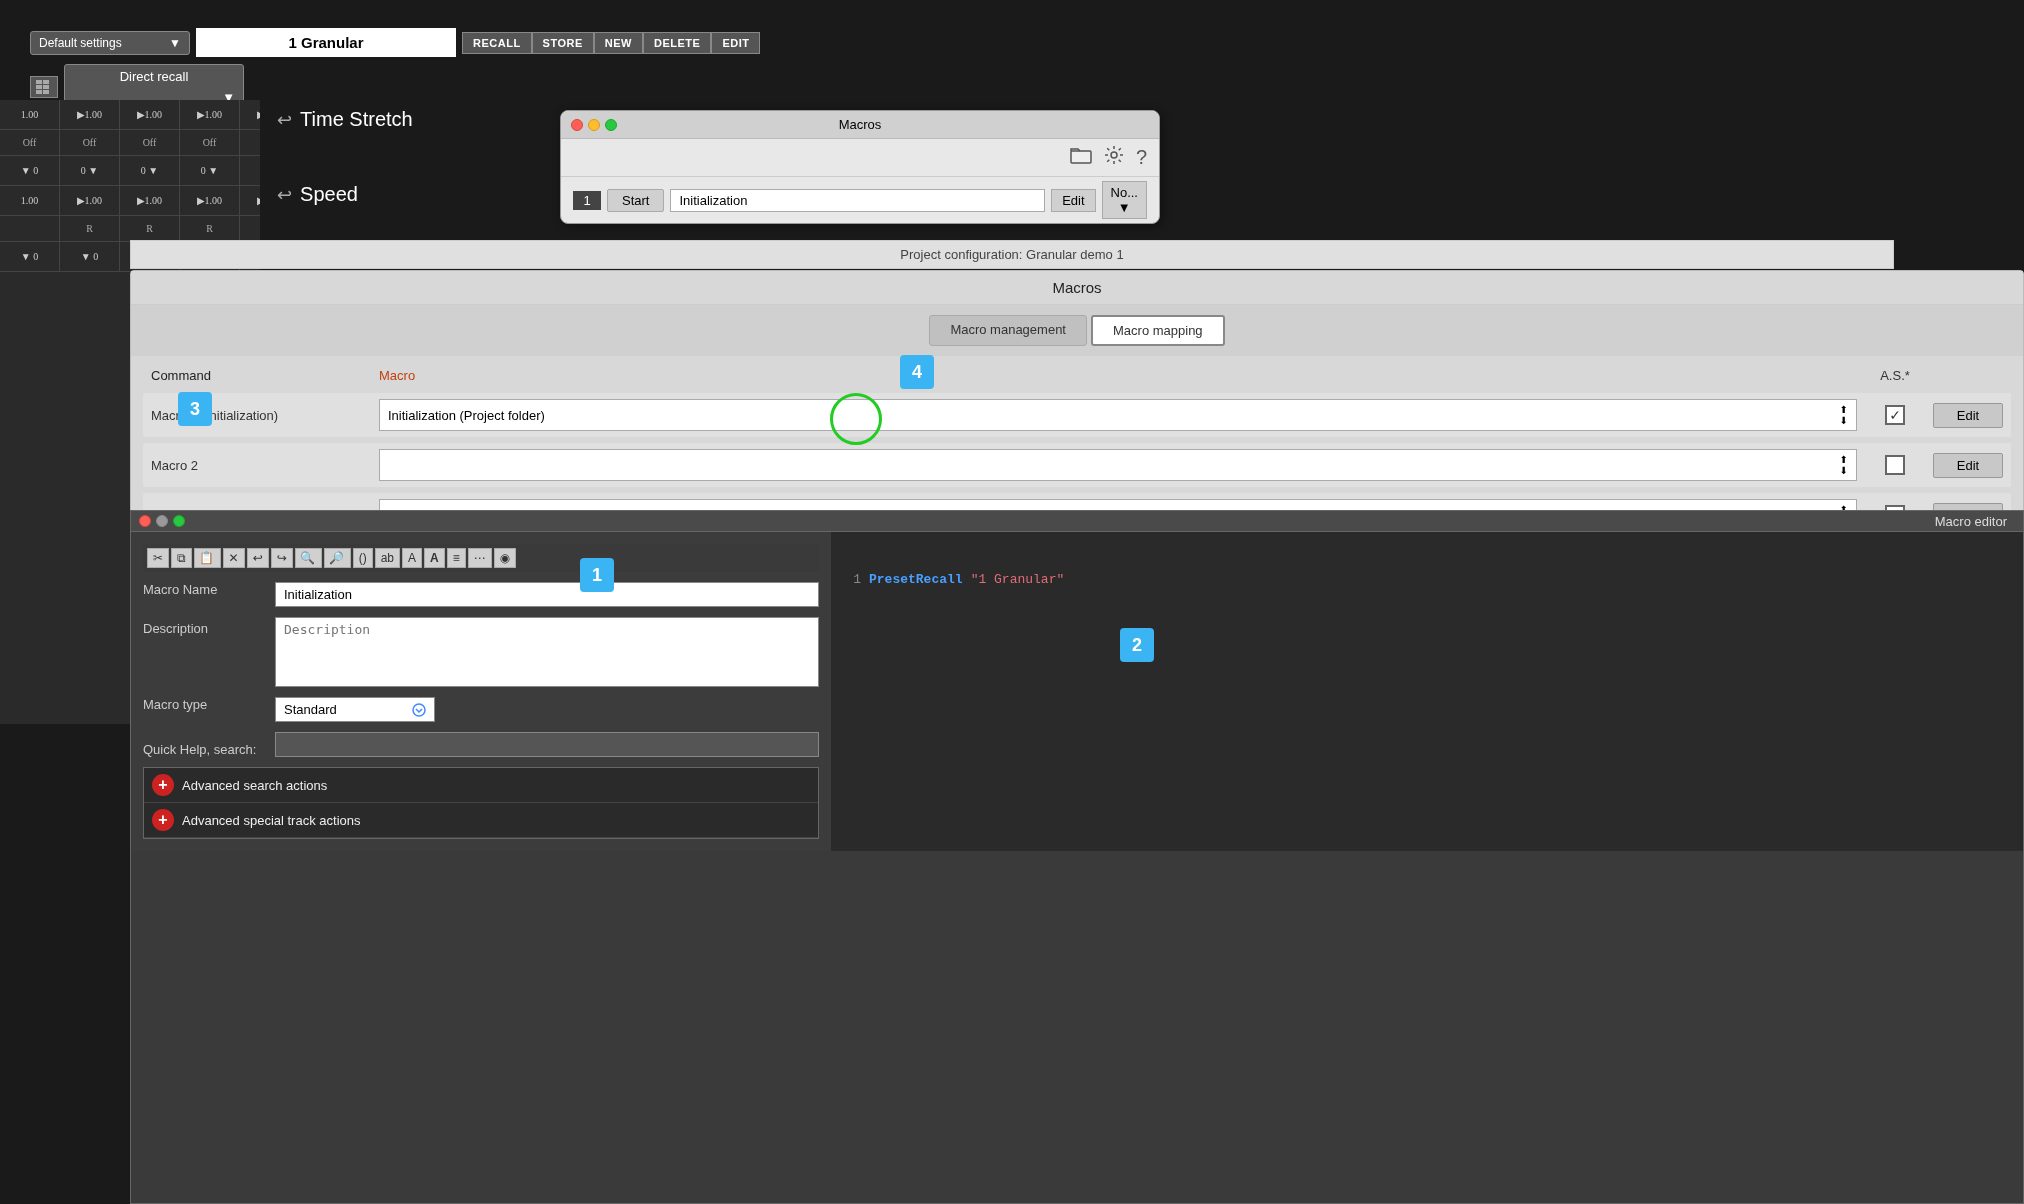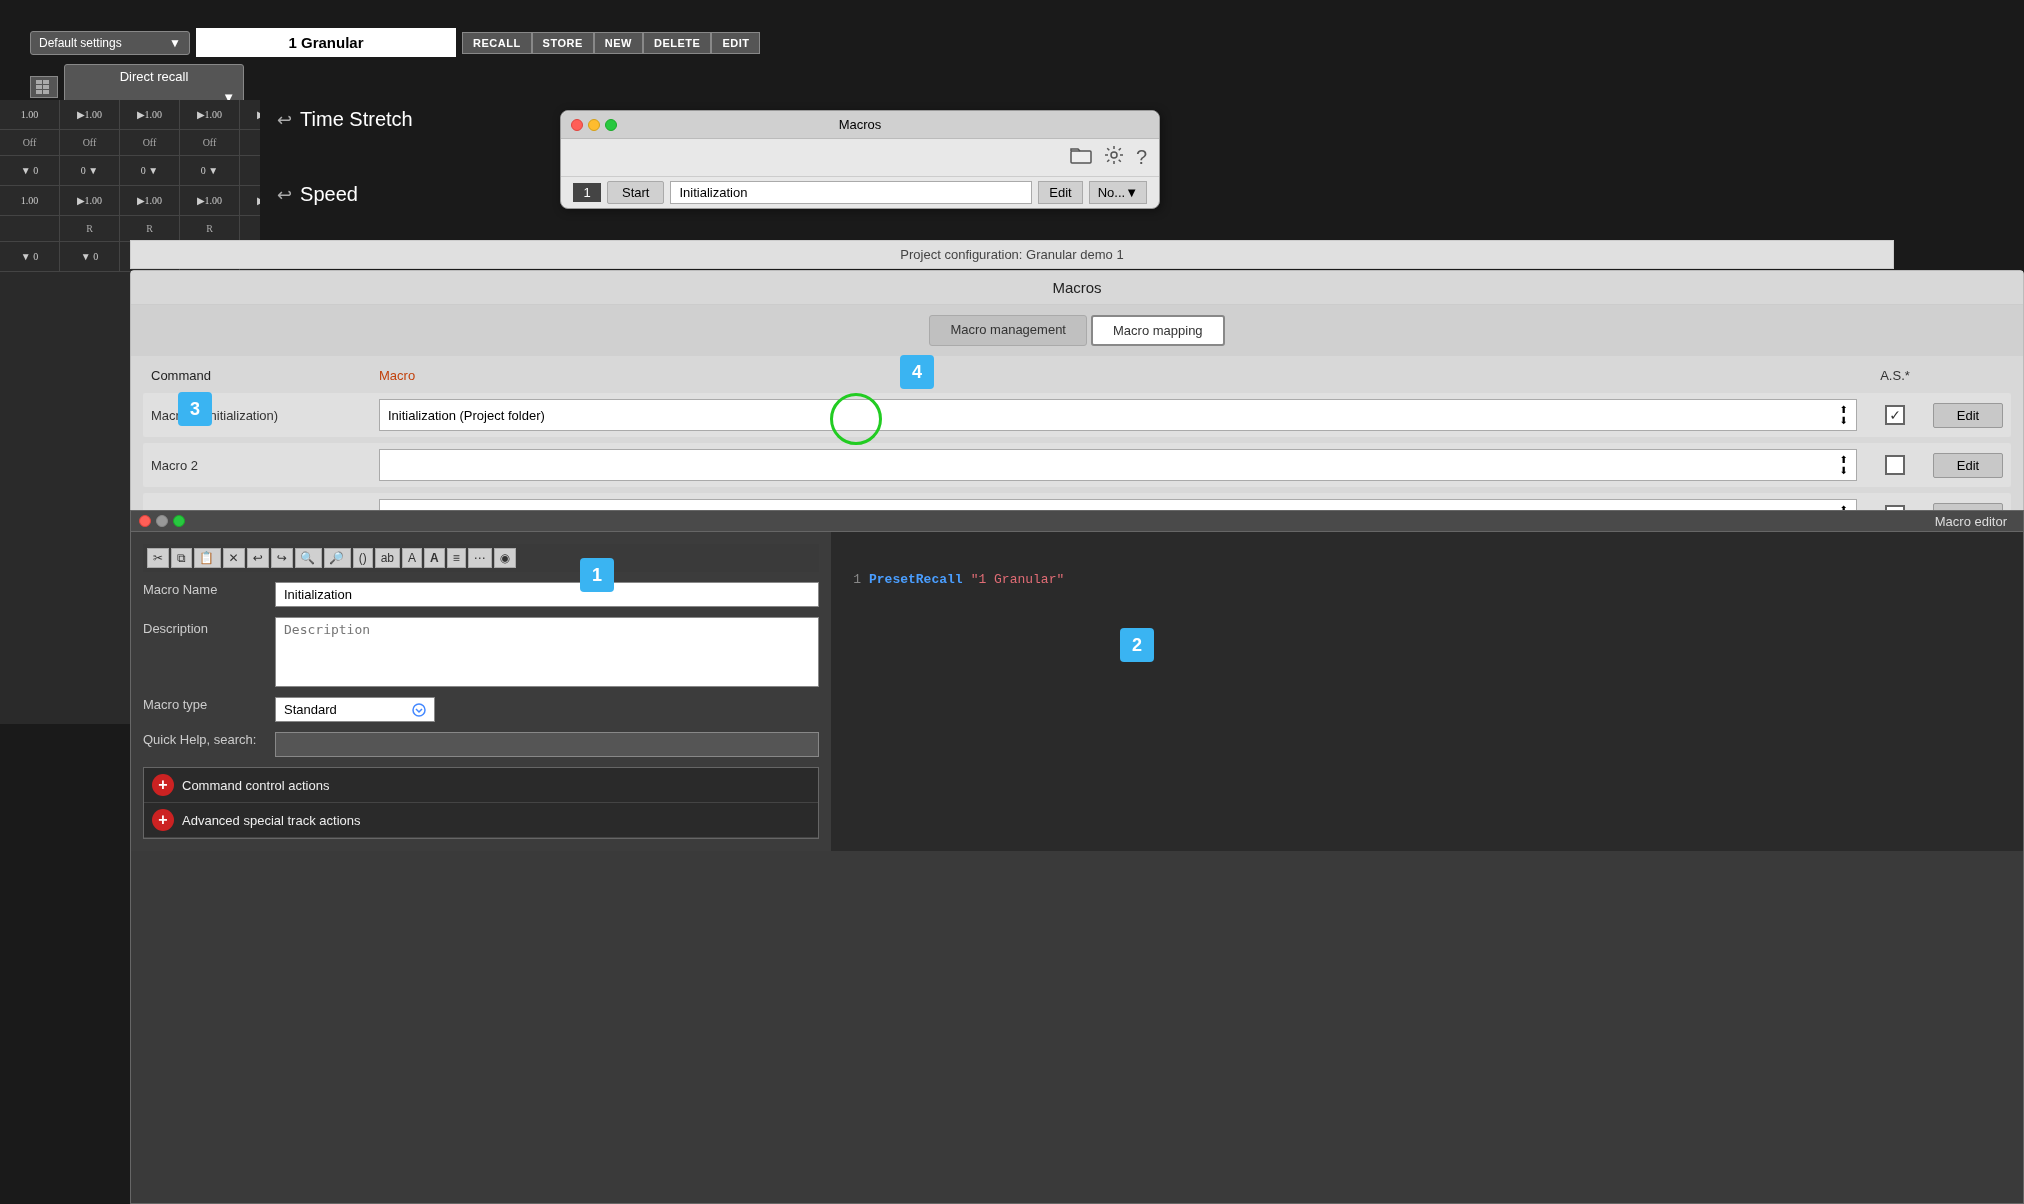--- a/index.html
+++ b/index.html
@@ -240,20 +240,21 @@
     }
 
     .macro-dropdown-btn {
       background: #d0d0d0;
       border: 1px solid #aaa;
       padding: 3px 8px;
       font-size: 13px;
       cursor: pointer;
       display: flex;
       align-items: center;
+      flex-direction: column;
     }
 
     
     .project-config-bar {
       position: absolute;
       top: 240px;
       left: 130px;
       right: 130px;
       background: #e0e0e0;
       border: 1px solid #ccc;
@@ -535,21 +536,21 @@
       padding: 4px 8px;
       font-size: 13px;
       display: flex;
       align-items: center;
       gap: 8px;
       width: 160px;
     }
 
     .quick-help-row {
       display: flex;
-      align-items: flex-start;
+      align-items: flex-end;
       gap: 12px;
       margin-bottom: 10px;
     }
 
     .quick-help-label {
       color: #ccc;
       font-size: 13px;
       width: 120px;
     }
 
@@ -878,21 +879,21 @@
         </div>
       </div>
       <div class="quick-help-row">
         <div class="quick-help-label">Quick Help, search:</div>
         <input class="quick-help-input" type="text" style="">
       </div>
 
       <div class="action-list">
         <div class="action-item">
           <div class="action-icon">+</div>
-          <span>Command control actions</span>
+          <span>Advanced search actions</span>
         </div>
         <div class="action-item">
           <div class="action-icon">+</div>
           <span>Advanced special track actions</span>
         </div>
       </div>
     </div>
 
     <div class="editor-right" style="padding-top:40px;">
       <div class="code-line">

